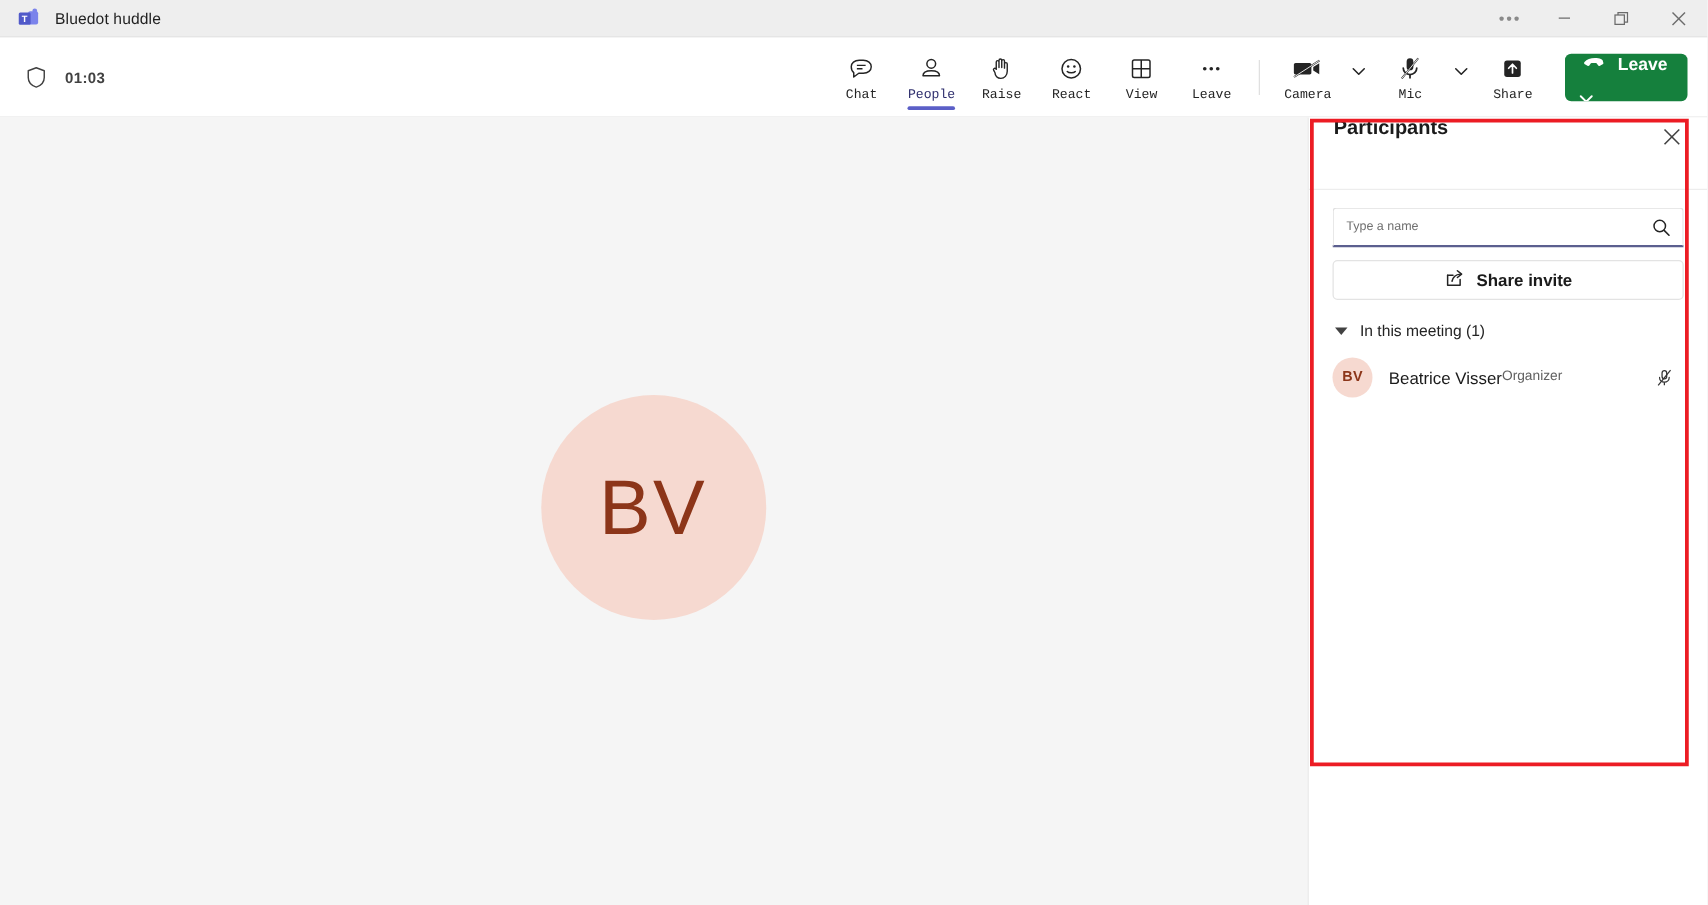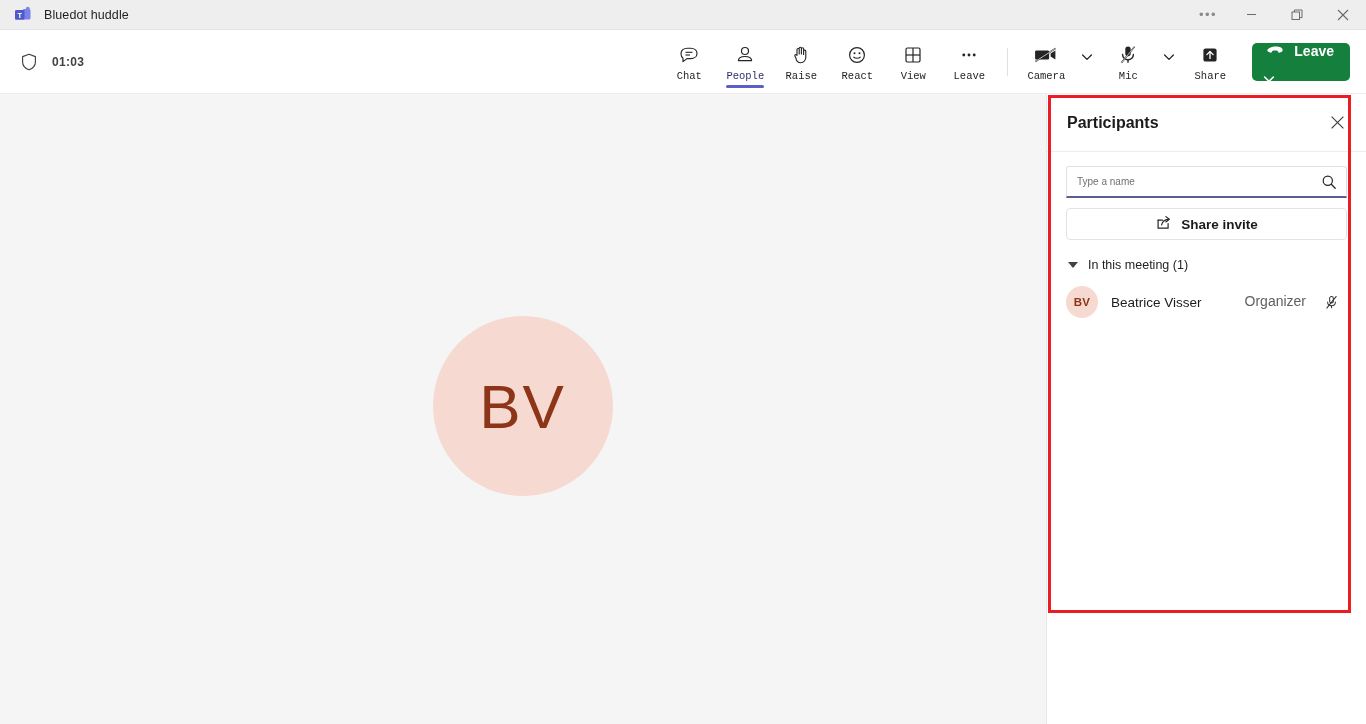--- a/index.html
+++ b/index.html
@@ -89,21 +89,21 @@
   }
   .stage-avatar span { font-size: 62px; color: #8c3519; font-weight: 400; letter-spacing: 2px; }
   .stage-msg { margin-top: 62px; font-size: 24px; color: #242424; font-weight: 400; }
 
   
   .panel {
     position: absolute; top: 94px; left: 1046px; width: 320px; height: 630px;
     background: #ffffff; border-left: 1px solid #e8e8e8;
   }
   .panel-head {
-    height: 58px; display: flex; align-items: center; padding: 0 14px 0 20px;
+    height: 58px; display: flex; align-items: flex-start; padding: 0 14px 0 20px;
     border-bottom: 1px solid #ededed;
   }
   .panel-title { font-size: 16px; font-weight: 700; color: #1b1b1b; }
   .panel-close {
     margin-left: auto; width: 30px; height: 30px; display: flex;
     align-items: center; justify-content: center; color: #424242;
   }
   .panel-body { padding: 14px 19px 0 19px; }
 
   .search-box {
@@ -136,21 +136,21 @@
 
   .plist { margin-top: 8px; }
   .p-row { display: flex; align-items: center; height: 44px; padding: 0 4px 0 0; }
   .p-avatar {
     width: 32px; height: 32px; border-radius: 50%; background: #f6d9d0;
     display: flex; align-items: center; justify-content: center;
     font-size: 11.5px; color: #8c3519; font-weight: 700; letter-spacing: .3px; flex: 0 0 32px;
   }
   .p-meta { margin-left: 13px; display: flex; flex-direction: row; justify-content: center; }
   .p-name { font-size: 13.5px; color: #1b1b1b; line-height: 17px; }
-  .p-role { font-size: 14px; color: #616161; line-height: 15px; margin-left: 43px; }
+  .p-role { font-size: 11px; color: #616161; line-height: 15px; }
   .p-mic { margin-left: auto; width: 24px; height: 24px; display: flex; align-items: center; justify-content: center; color: #333; }
 
   
   .annot {
     position: absolute; left: 1048px; top: 95px; width: 303px; height: 518px;
     border: 3px solid #ec1c24; pointer-events: none; background: transparent;
   }
 </style>
 </head>
 <body>

